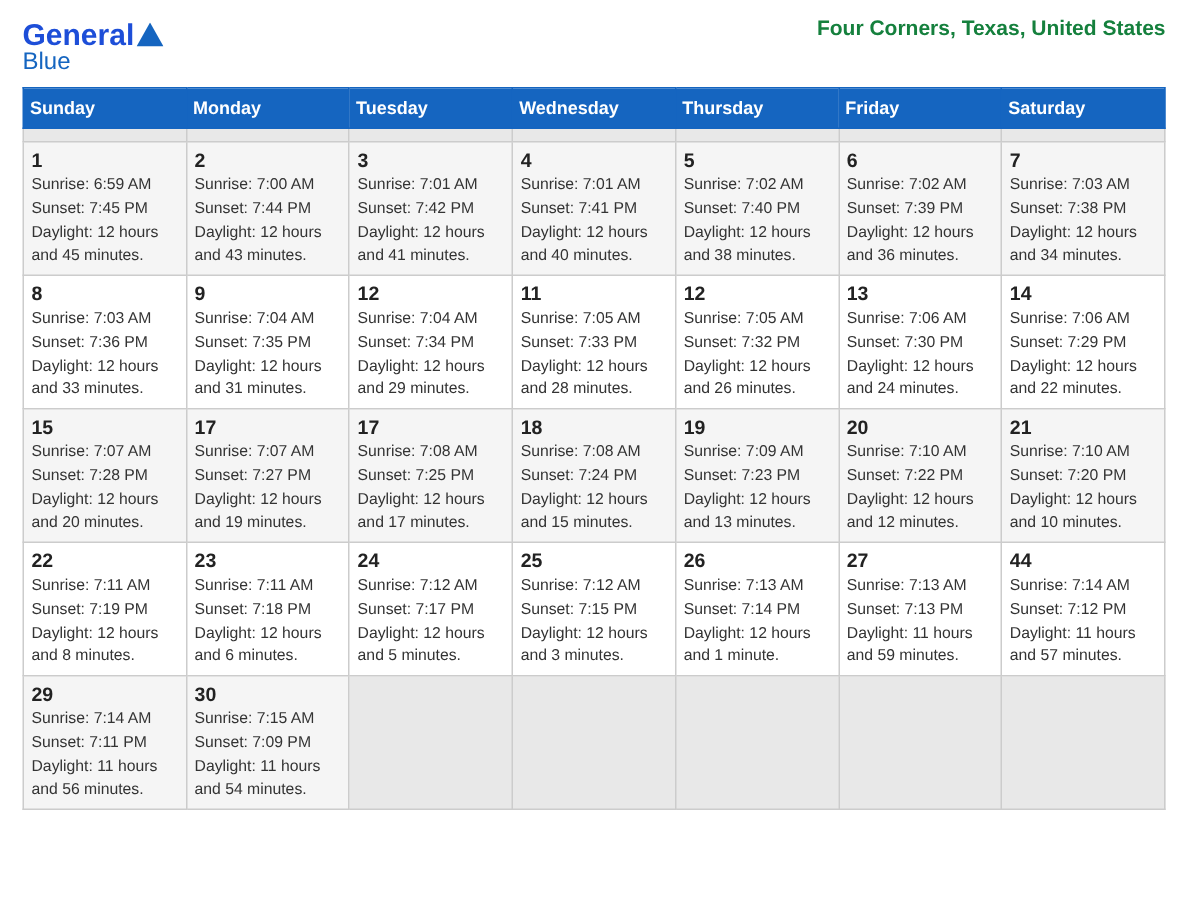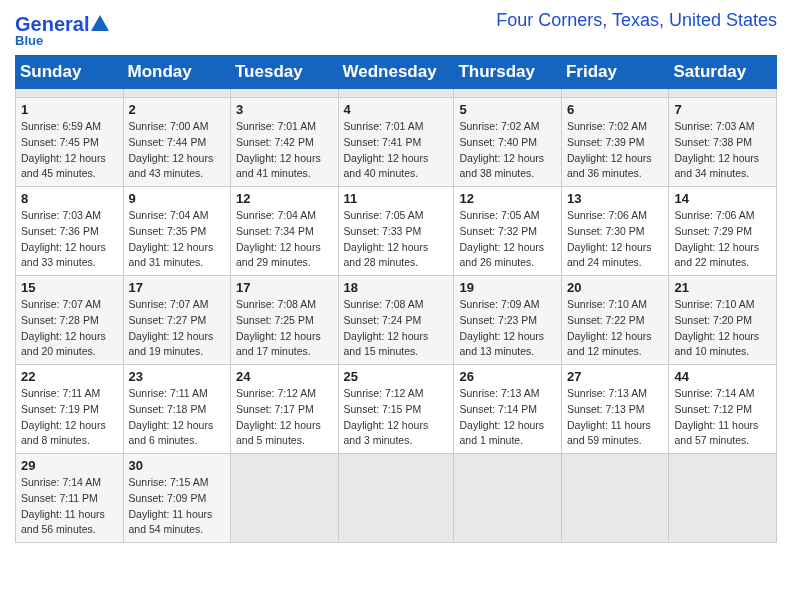--- a/index.html
+++ b/index.html
@@ -22,54 +22,54 @@
       align-items: flex-start;
       margin-top: 4px;
     }
     .logo-text-general {
       font-size: 20px;
       font-weight: bold;
       color: #1d4ed8;
       line-height: 1;
     }
     .logo-text-blue {
-      font-size: 13px;
-      font-weight: bold;
+      font-size: 16px;
+      font-weight: normal;
       color: #1565c0;
       line-height: 1;
     }
     .logo-row {
       display: flex;
       align-items: center;
     }
     .title-block {
       text-align: right;
     }
     .title-block h1 {
       font-size: 32px;
       font-weight: bold;
       color: #333;
       line-height: 1.1;
     }
     .title-block h2 {
-      font-size: 18px;
-      font-weight: normal;
-      color: #1d4ed8;
+      font-size: 14px;
+      font-weight: bold;
+      color: #15803d;
     }
     table {
       width: 100%;
       border-collapse: collapse;
       font-size: 11px;
     }
     thead tr th {
       background-color: #1565c0;
       color: #fff;
       padding: 6px 4px;
       text-align: left;
-      font-size: 17px;
+      font-size: 12px;
       font-weight: bold;
       border: 1px solid #1565c0;
     }
     tbody tr td {
       border: 1px solid #ccc;
       padding: 4px 5px;
       vertical-align: top;
       background: #fff;
       min-height: 80px;
     }

